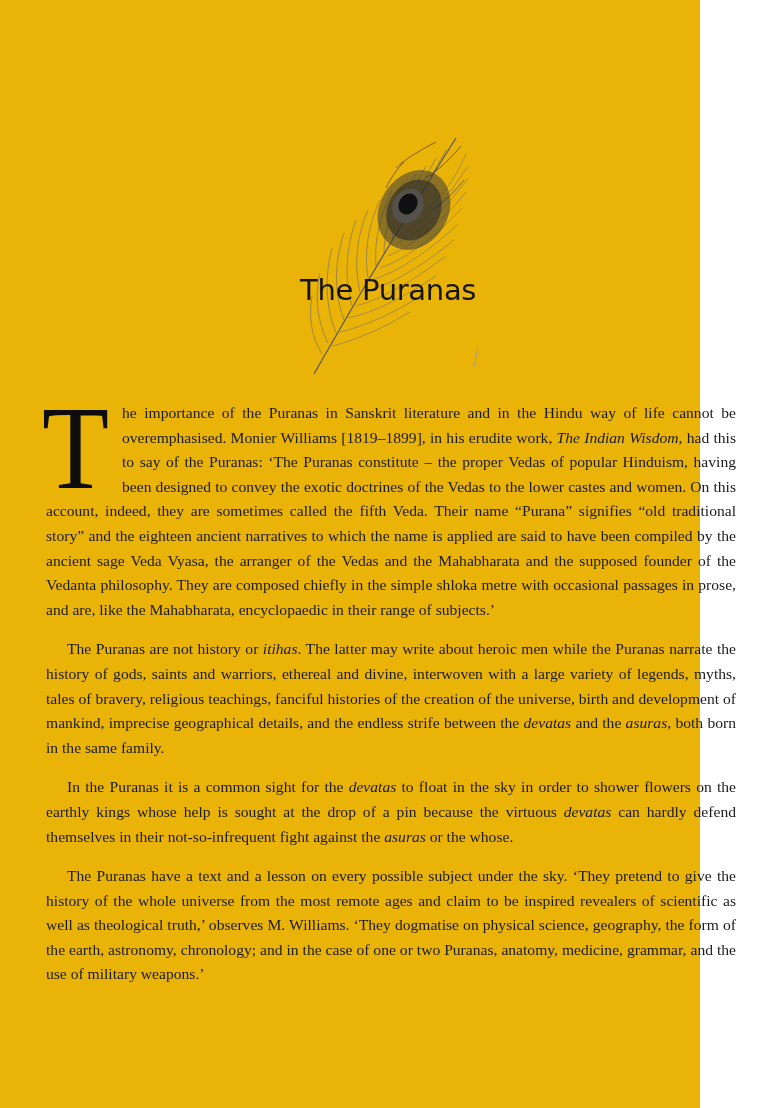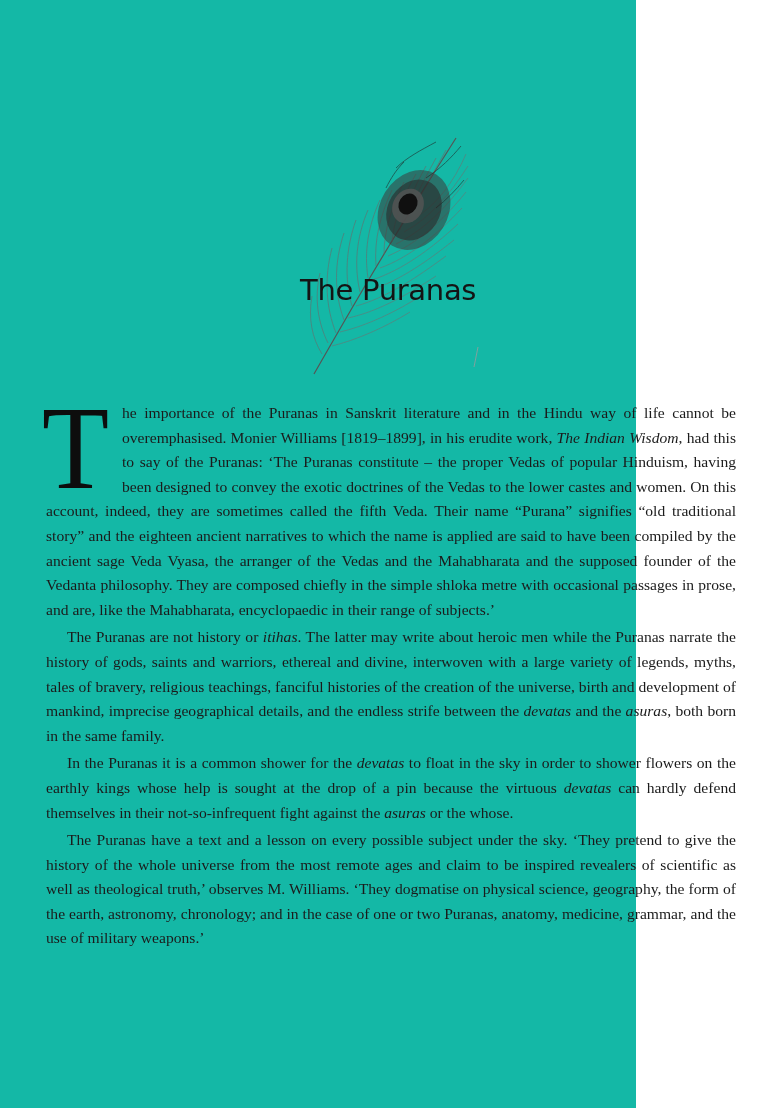--- a/index.html
+++ b/index.html
@@ -11,23 +11,23 @@
       width: 780px;
       height: 1108px;
       position: relative;
       overflow: hidden;
       font-family: "Liberation Serif", "DejaVu Serif", serif;
       color: #1a1a1a;
     }
     .page {
       position: absolute;
       left: 0; top: 0;
-      width: 636px;
+      width: 700px;
       height: 1108px;
-      background: #14b8a6;
+      background: #eab308;
       text-decoration: underline;
     }
     .feather {
       position: absolute;
       left: 296px;
       top: 128px;
       width: 190px;
       height: 250px;
     }
     .stray-mark {
@@ -74,21 +74,21 @@
       font-size: 118px;
       line-height: 88px;
       height: 92px;
       margin: 4px 10px 0 -4px;
       color: #0d0d0d;
       transform: scaleX(0.93);
       transform-origin: left top;
       width: 70px;
     }
     .para + .para {
-      margin-top: 3px;
+      margin-top: 15px;
     }
     em {
       font-style: italic;
     }
   </style>
 </head>
 <body>
 
 <div class="page">
 
@@ -145,20 +145,20 @@
   <h1 class="title">The Puranas</h1>
 
   <div class="body-text">
     <p class="para first">
       <span class="dropcap">T</span><span>he importance of the Puranas in Sanskrit literature and in the Hindu way of life cannot be overemphasised. Monier Williams [1819–1899], in his erudite work, </span><em>The Indian Wisdom</em><span>, had this to say of the Puranas: ‘The Puranas constitute – the proper Vedas of popular Hinduism, having been designed to convey the exotic doctrines of the Vedas to the lower castes and women. On this account, indeed, they are sometimes called the fifth Veda. Their name “Purana” signifies “old traditional story” and the eighteen ancient narratives to which the name is applied are said to have been compiled by the ancient sage Veda Vyasa, the arranger of the Vedas and the Mahabharata and the supposed founder of the Vedanta philosophy. They are composed chiefly in the simple shloka metre with occasional passages in prose, and are, like the Mahabharata, encyclopaedic in their range of subjects.’</span>
     </p>
     <p class="para">
       <span>The Puranas are not history or </span><em>itihas</em><span>. The latter may write about heroic men while the Puranas narrate the history of gods, saints and warriors, ethereal and divine, interwoven with a large variety of legends, myths, tales of bravery, religious teachings, fanciful histories of the creation of the universe, birth and development of mankind, imprecise geographical details, and the endless strife between the </span><em>devatas</em><span> and the </span><em>asuras</em><span>, both born in the same family.</span>
     </p>
     <p class="para">
-      <span>In the Puranas it is a common shower for the </span><em>devatas</em><span> to float in the sky in order to shower flowers on the earthly kings whose help is sought at the drop of a pin because the virtuous </span><em>devatas</em><span> can hardly defend themselves in their not-so-infrequent fight against the </span><em>asuras</em><span> or the whose.</span>
+      <span>In the Puranas it is a common sight for the </span><em>devatas</em><span> to float in the sky in order to shower flowers on the earthly kings whose help is sought at the drop of a pin because the virtuous </span><em>devatas</em><span> can hardly defend themselves in their not-so-infrequent fight against the </span><em>asuras</em><span> or the whose.</span>
     </p>
     <p class="para">
       <span>The Puranas have a text and a lesson on every possible subject under the sky. ‘They pretend to give the history of the whole universe from the most remote ages and claim to be inspired revealers of scientific as well as theological truth,’ observes M. Williams. ‘They dogmatise on physical science, geography, the form of the earth, astronomy, chronology; and in the case of one or two Puranas, anatomy, medicine, grammar, and the use of military weapons.’</span>
     </p>
   </div>
 
 </div>
 
 </body></html>

